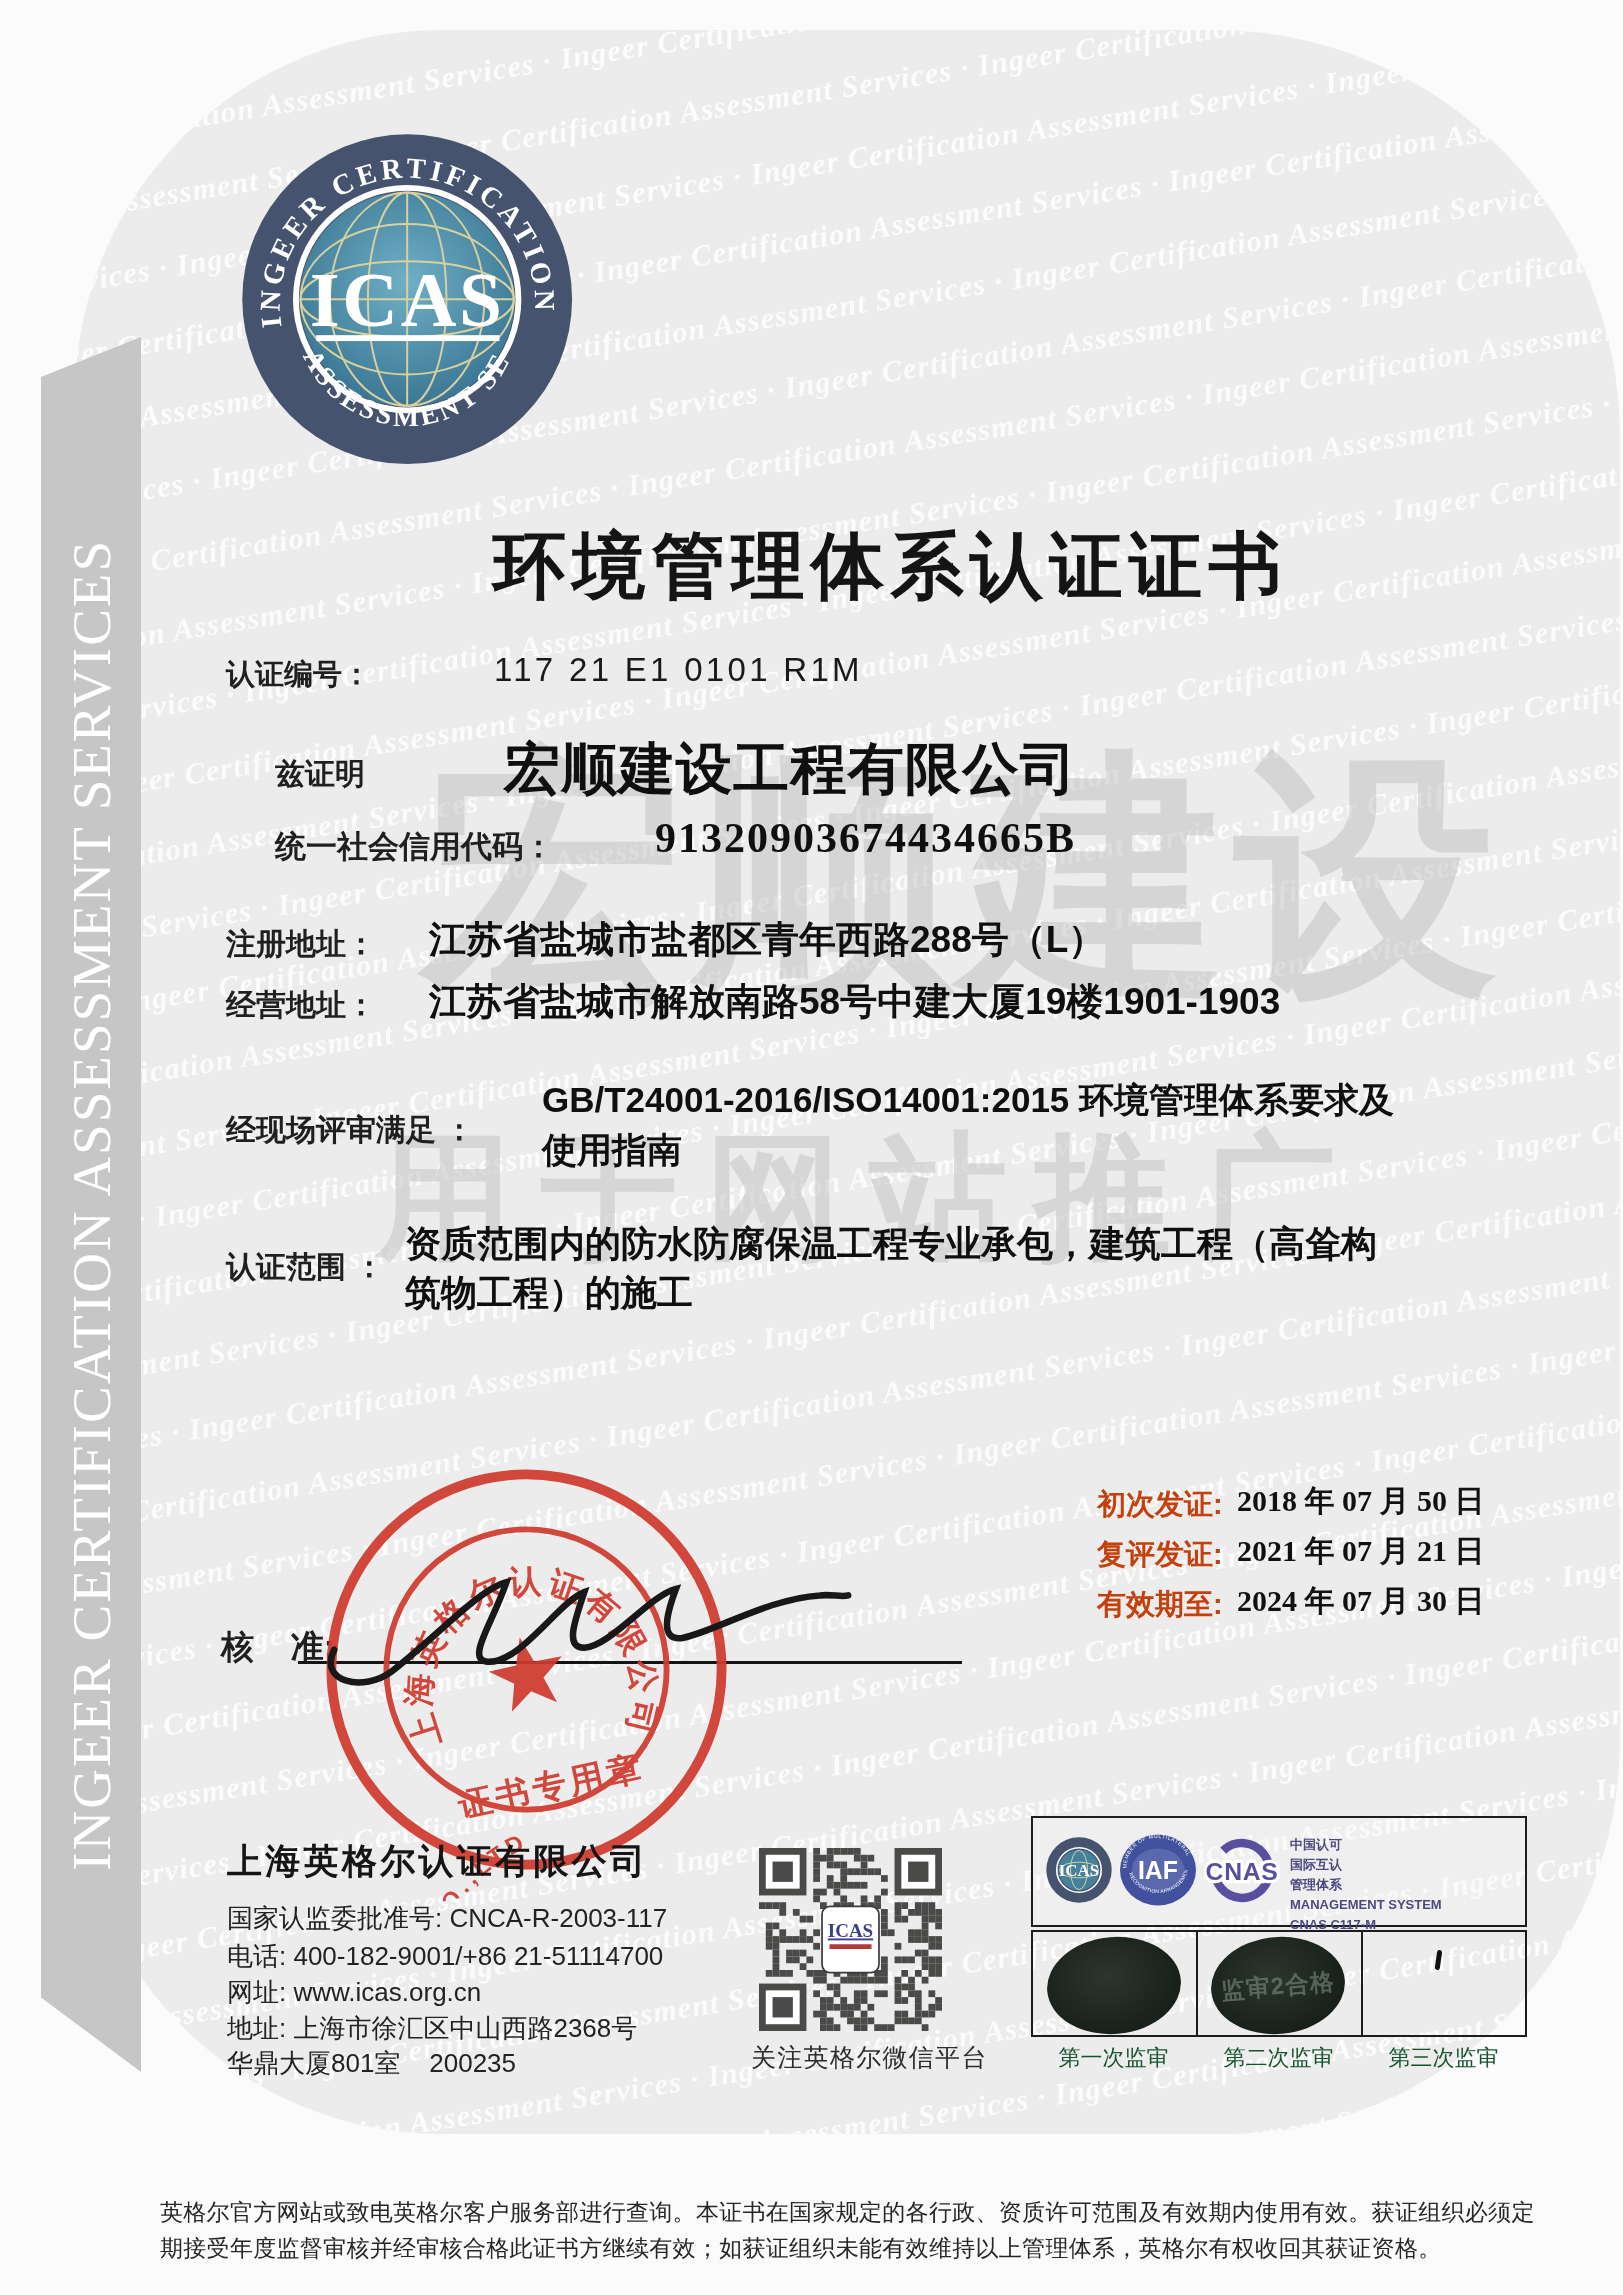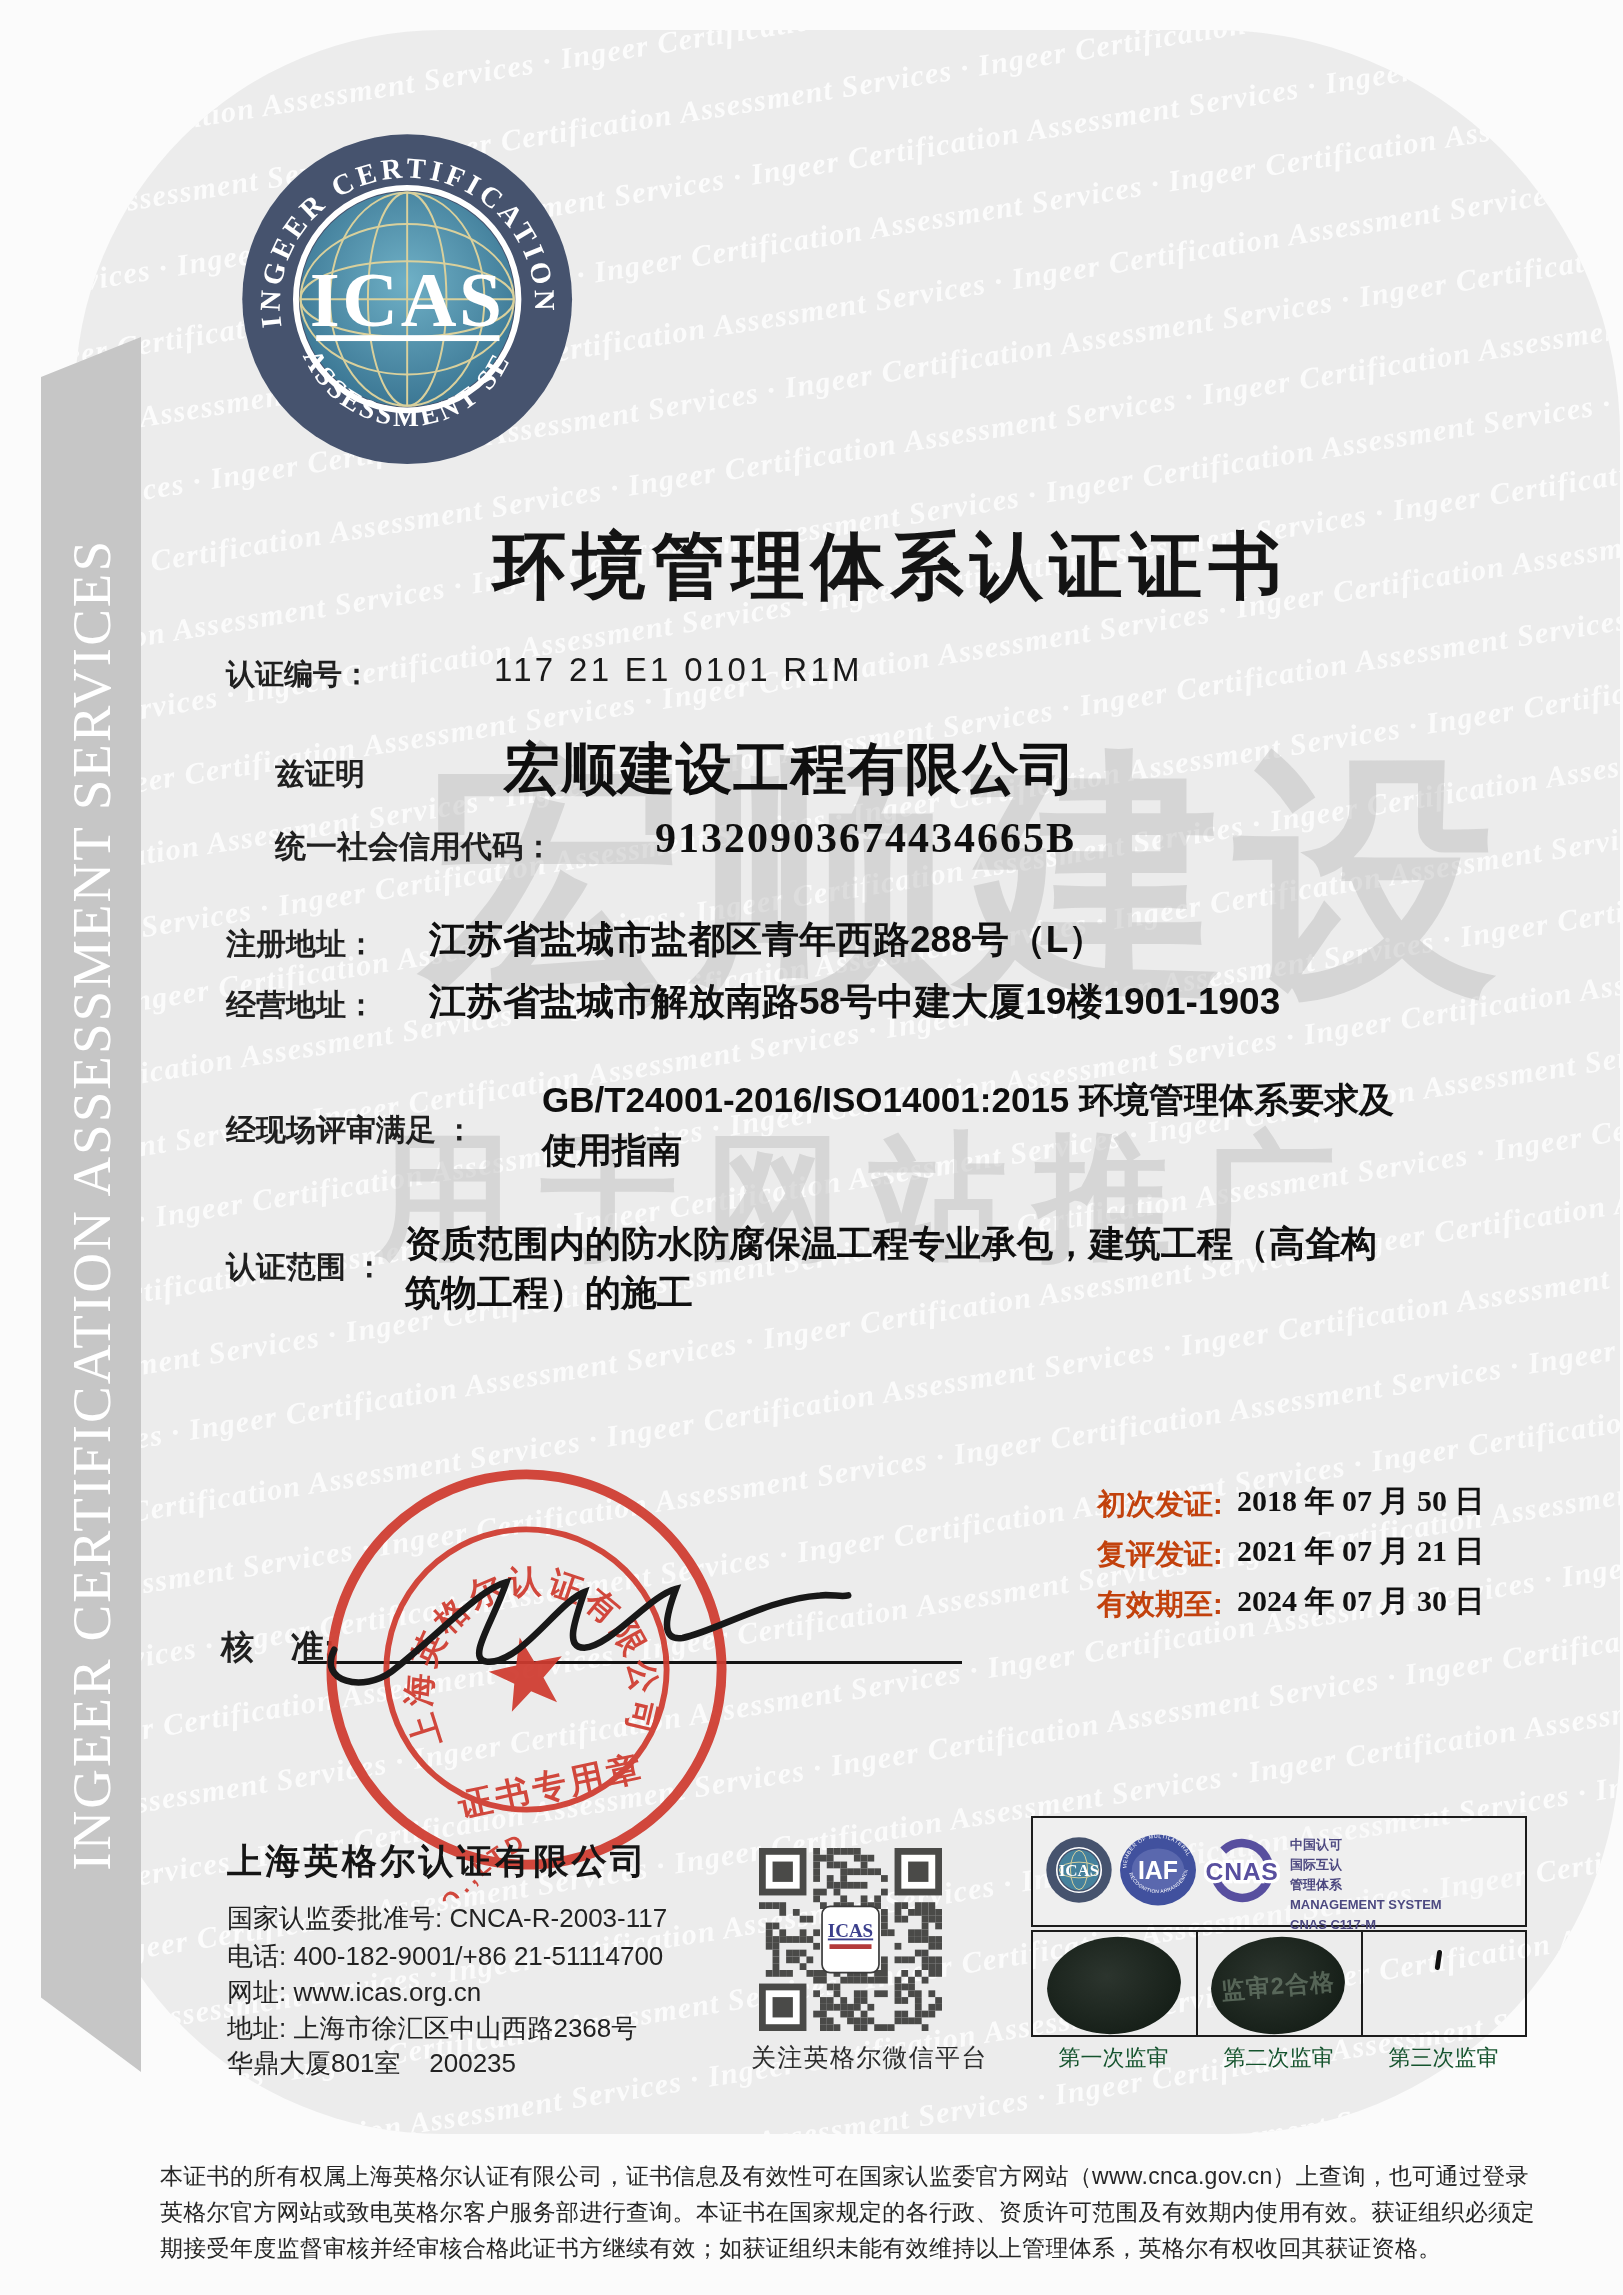--- a/index.html
+++ b/index.html
@@ -473,19 +473,18 @@
       <div class="oval" style="left:14.4px;top:5.2px;"></div>
       <div class="oval" style="left:178px;top:5.2px;">
         <span class="oval-text">监审2合格</span>
       </div>
       <div class="abs" style="left:403px;top:18.3px;width:5.2px;height:19.6px;background:#111;border-radius:2.6px;transform:rotate(8deg);"></div>
     </div>
     <div class="mon-lbl" style="left:1031px;">第一次监审</div>
     <div class="mon-lbl" style="left:1196px;">第二次监审</div>
     <div class="mon-lbl" style="left:1361px;">第三次监审</div>
 
-    <div class="abs foot-line" style="left:160px;top:2161px;">本证书的所有权属上海英格尔认证有限公司，证书信息及有效性可在国家认监委官方网站（www.cnca.gov.cn）上查询，也可通过登录</div>
     <div class="abs foot-line" style="left:160px;top:2233px;">期接受年度监督审核并经审核合格此证书方继续有效；如获证组织未能有效维持以上管理体系，英格尔有权收回其获证资格。</div>
     <div class="abs foot-line" style="left:160px;top:2197px;">英格尔官方网站或致电英格尔客户服务部进行查询。本证书在国家规定的各行政、资质许可范围及有效期内使用有效。获证组织必须定</div>
 
   </div>
 </div>
 
 
 </body></html>

